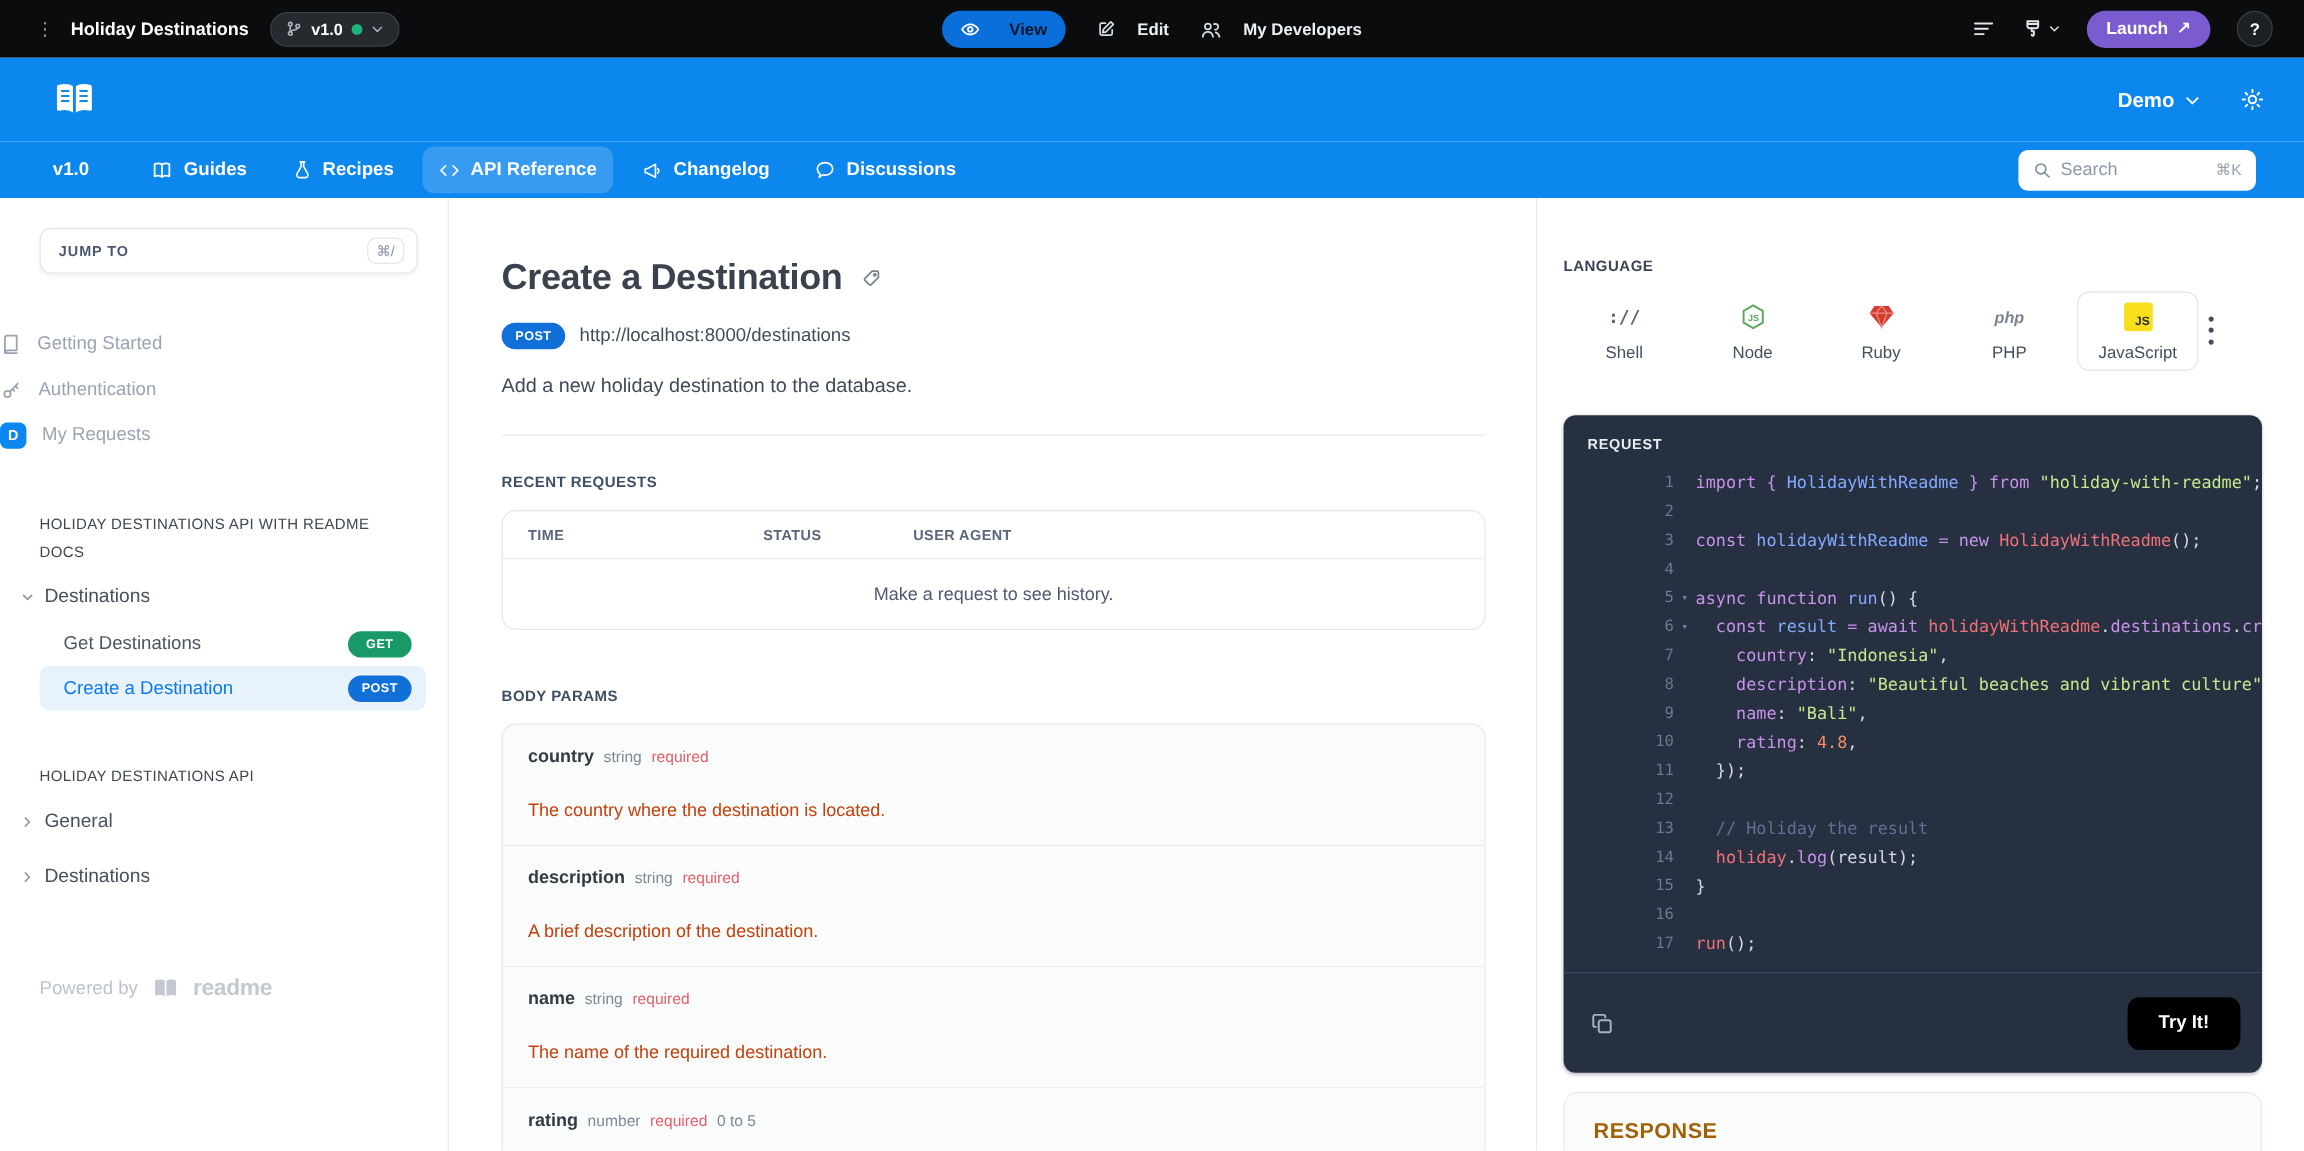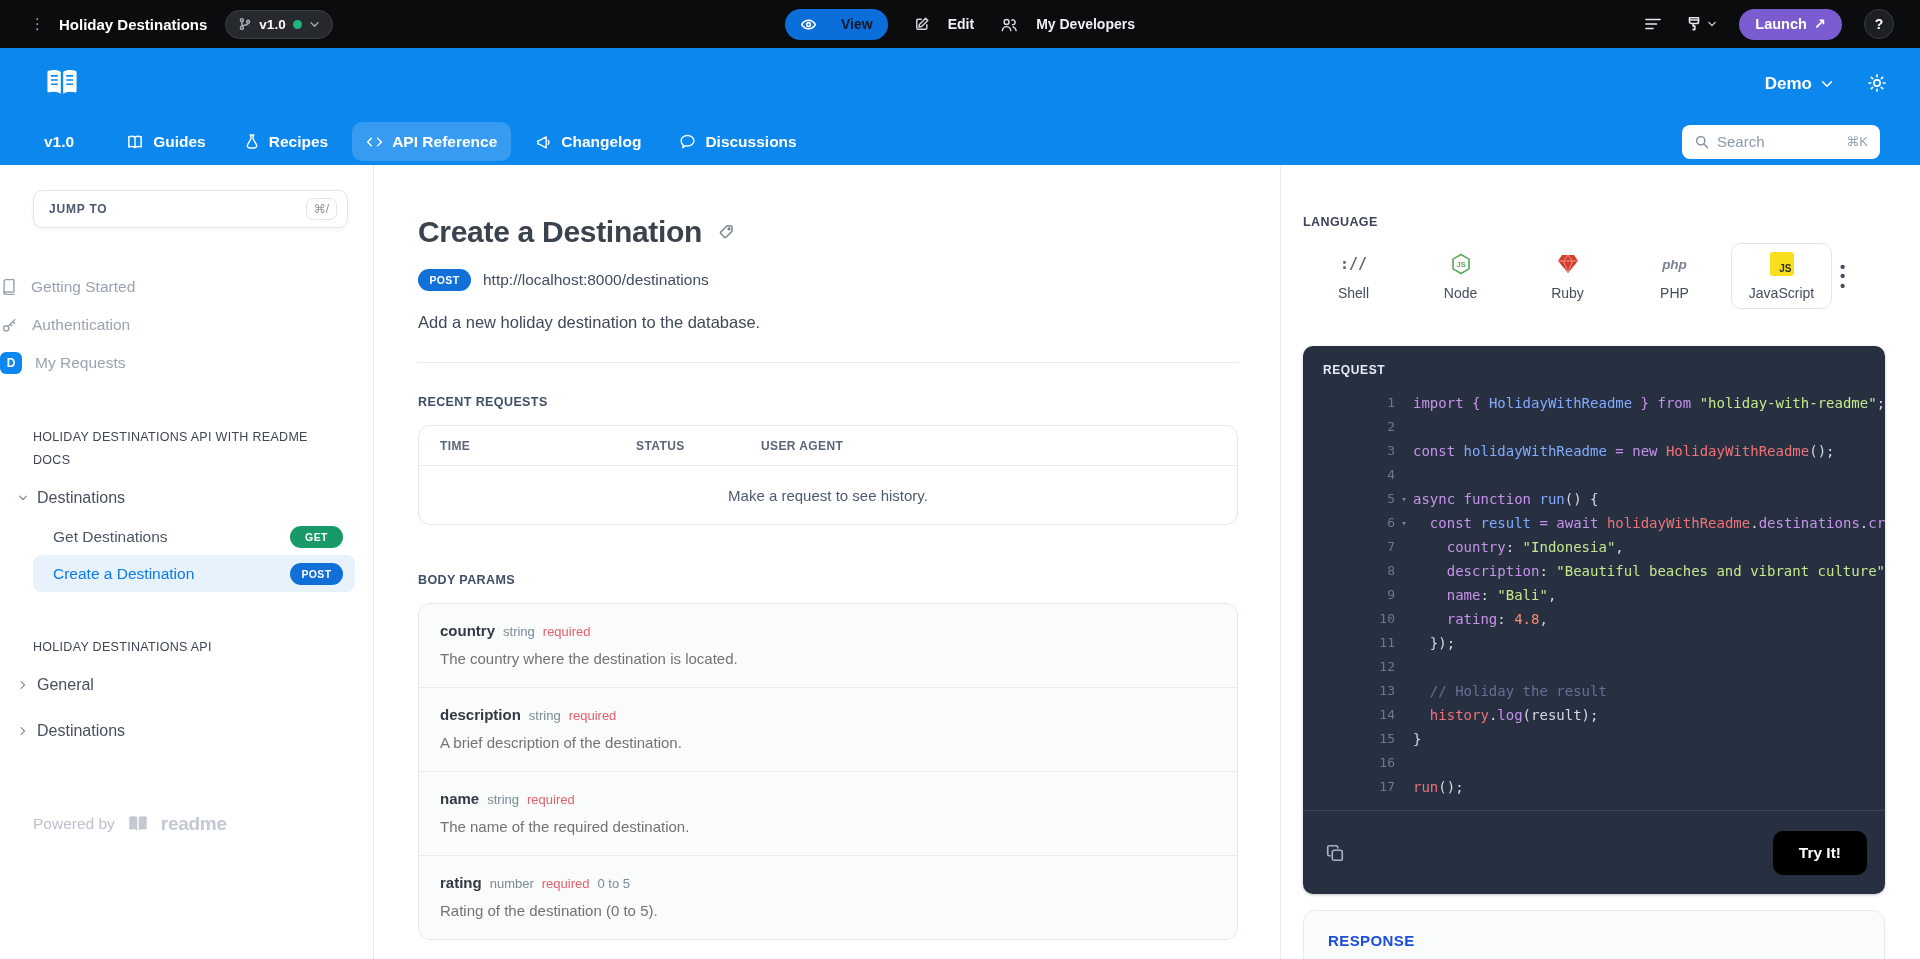--- a/index.html
+++ b/index.html
@@ -107,21 +107,21 @@
   .rr-empty { height:58px; display:flex; align-items:center; justify-content:center;
     font-size:15px; color:#4d5a70; }
   .params-card { margin-top:16px; border:1px solid #e3e6ea; border-radius:12px; overflow:hidden; }
   .param-row { background:#fafbfb; padding:18px 21px 20px 21px; border-bottom:1px solid #e9ebee; }
   .param-row:last-child { border-bottom:none; }
   .param-head { display:flex; align-items:baseline; gap:8px; }
   .param-name { font-size:15px; font-weight:700; color:#323a43; }
   .param-type { font-size:13px; color:#7c8a96; }
   .param-required { font-size:13px; color:#e4606d; }
   .param-range { font-size:13px; color:#7c8a96; }
-  .param-desc { margin-top:11px; font-size:15px; color:#737373; }
+  .param-desc { margin-top:28px; font-size:15px; color:#c2410c; }
 
   
   .panel { width:640px; flex:none; border-left:1px solid #e8eaee; padding:50px 36px 0 22px; overflow:hidden; }
   .lang-label { font-size:12.5px; font-weight:700; letter-spacing:.4px; color:#3c4257; }
   .lang-row { margin-top:14px; display:flex; align-items:center; }
   .lang-item { width:101px; height:66px; display:flex; flex-direction:column; align-items:center;
     justify-content:center; gap:8px; border:1px solid transparent; border-radius:10px; cursor:pointer; }
   .lang-item.selected { border-color:#e1e5ea; background:#fff; }
   .lang-item .lang-name { font-size:14px; color:#434e5e; }
   .lang-more { margin-left:8px; color:#434e5e; font-size:15px; font-weight:700; cursor:pointer;
@@ -146,21 +146,21 @@
   .tok-str{color:#c3e88d} .tok-num{color:#f78c6c} .tok-com{color:#676e95} .tok-pln{color:#d4dae3}
   .code-foot { flex:none; height:84px; border-top:1px solid #39455a; display:flex; align-items:center;
     padding:0 18px 0 22px; }
   .copy-btn { cursor:pointer; display:flex; }
   .copy-btn svg { stroke:#a7b1c2; }
   .try-btn { margin-left:auto; background:#000000; color:#fff; border:none; border-radius:10px;
     height:44px; padding:0 26px; font-size:15.5px; font-weight:700; cursor:pointer; font-family:inherit; }
 
   .response-card { margin-top:16px; width:582px; height:120px; background:#fafbfb;
     border:1px solid #e6e9ed; border-radius:12px; padding:21px 24px; }
-  .response-label { font-size:15px; font-weight:700; letter-spacing:.4px; color:#1d4ed8; }
+  .response-label { font-size:18px; font-weight:700; letter-spacing:.4px; color:#a16207; }
 
   svg.ic { fill:none; stroke-width:1.8; stroke-linecap:round; stroke-linejoin:round; }
 </style>
 </head>
 <body>
 
 <div class="app">
 
   <div class="topbar">
     <span class="kebab">⋮</span>
@@ -486,21 +486,21 @@
             <div class="code-line"><span class="cl-num">4</span><span class="cl-fold"></span><span class="cl-code"></span></div>
             <div class="code-line"><span class="cl-num">5</span><span class="cl-fold">▾</span><span class="cl-code"><span class="tok-kw">async</span><span class="tok-pln"> </span><span class="tok-kw">function</span><span class="tok-pln"> </span><span class="tok-id">run</span><span class="tok-pln">() {</span></span></div>
             <div class="code-line"><span class="cl-num">6</span><span class="cl-fold">▾</span><span class="cl-code"><span class="tok-pln">  </span><span class="tok-kw">const</span><span class="tok-pln"> </span><span class="tok-id">result</span><span class="tok-pln"> </span><span class="tok-op">=</span><span class="tok-pln"> </span><span class="tok-kw">await</span><span class="tok-pln"> </span><span class="tok-cls">holidayWithReadme</span><span class="tok-pln">.</span><span class="tok-kw">destinations</span><span class="tok-pln">.</span><span class="tok-kw">createDestination</span></span></div>
             <div class="code-line"><span class="cl-num">7</span><span class="cl-fold"></span><span class="cl-code"><span class="tok-pln">    </span><span class="tok-kw">country</span><span class="tok-pln">: </span><span class="tok-str">"Indonesia"</span><span class="tok-pln">,</span></span></div>
             <div class="code-line"><span class="cl-num">8</span><span class="cl-fold"></span><span class="cl-code"><span class="tok-pln">    </span><span class="tok-kw">description</span><span class="tok-pln">: </span><span class="tok-str">"Beautiful beaches and vibrant culture"</span></span></div>
             <div class="code-line"><span class="cl-num">9</span><span class="cl-fold"></span><span class="cl-code"><span class="tok-pln">    </span><span class="tok-kw">name</span><span class="tok-pln">: </span><span class="tok-str">"Bali"</span><span class="tok-pln">,</span></span></div>
             <div class="code-line"><span class="cl-num">10</span><span class="cl-fold"></span><span class="cl-code"><span class="tok-pln">    </span><span class="tok-kw">rating</span><span class="tok-pln">: </span><span class="tok-num">4.8</span><span class="tok-pln">,</span></span></div>
             <div class="code-line"><span class="cl-num">11</span><span class="cl-fold"></span><span class="cl-code"><span class="tok-pln">  });</span></span></div>
             <div class="code-line"><span class="cl-num">12</span><span class="cl-fold"></span><span class="cl-code"></span></div>
             <div class="code-line"><span class="cl-num">13</span><span class="cl-fold"></span><span class="cl-code"><span class="tok-com">  // Holiday the result</span></span></div>
-            <div class="code-line"><span class="cl-num">14</span><span class="cl-fold"></span><span class="cl-code"><span class="tok-pln">  </span><span class="tok-cls">history</span><span class="tok-pln">.</span><span class="tok-kw">log</span><span class="tok-pln">(result);</span></span></div>
+            <div class="code-line"><span class="cl-num">14</span><span class="cl-fold"></span><span class="cl-code"><span class="tok-pln">  </span><span class="tok-cls">holiday</span><span class="tok-pln">.</span><span class="tok-kw">log</span><span class="tok-pln">(result);</span></span></div>
             <div class="code-line"><span class="cl-num">15</span><span class="cl-fold"></span><span class="cl-code"><span class="tok-pln">}</span></span></div>
             <div class="code-line"><span class="cl-num">16</span><span class="cl-fold"></span><span class="cl-code"></span></div>
             <div class="code-line"><span class="cl-num">17</span><span class="cl-fold"></span><span class="cl-code"><span class="tok-cls">run</span><span class="tok-pln">();</span></span></div>
           </div>
         <div class="code-foot">
           <span class="copy-btn">
             <svg class="ic" width="20" height="20" viewBox="0 0 22 22">
               <rect x="8" y="8" width="11" height="11" rx="2"></rect>
               <path d="M5.5 14H4.6A1.6 1.6 0 0 1 3 12.4V4.6A1.6 1.6 0 0 1 4.6 3h7.8A1.6 1.6 0 0 1 14 4.6v.9"></path>
             </svg>

